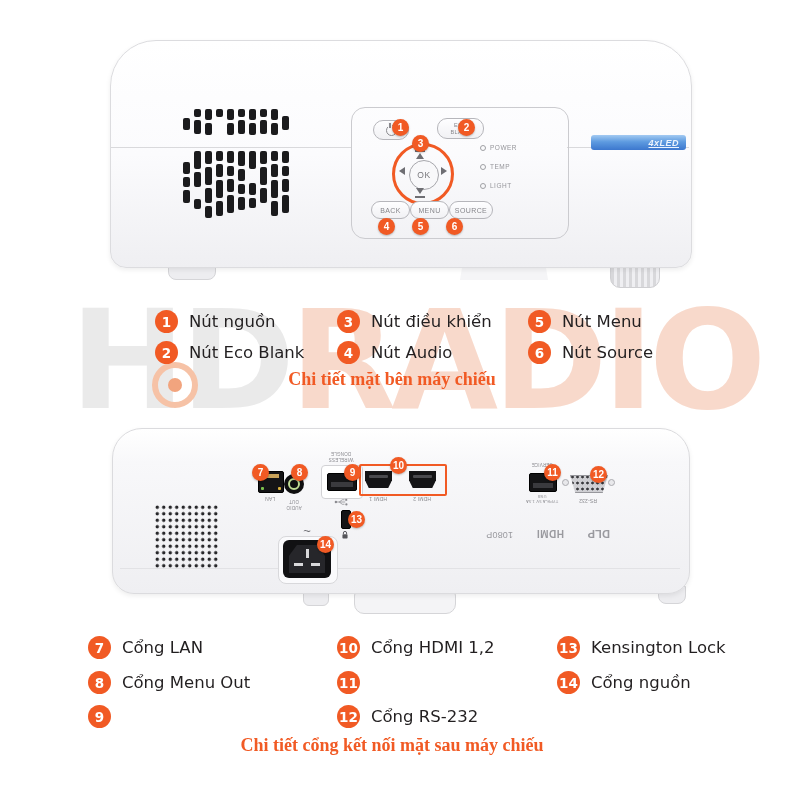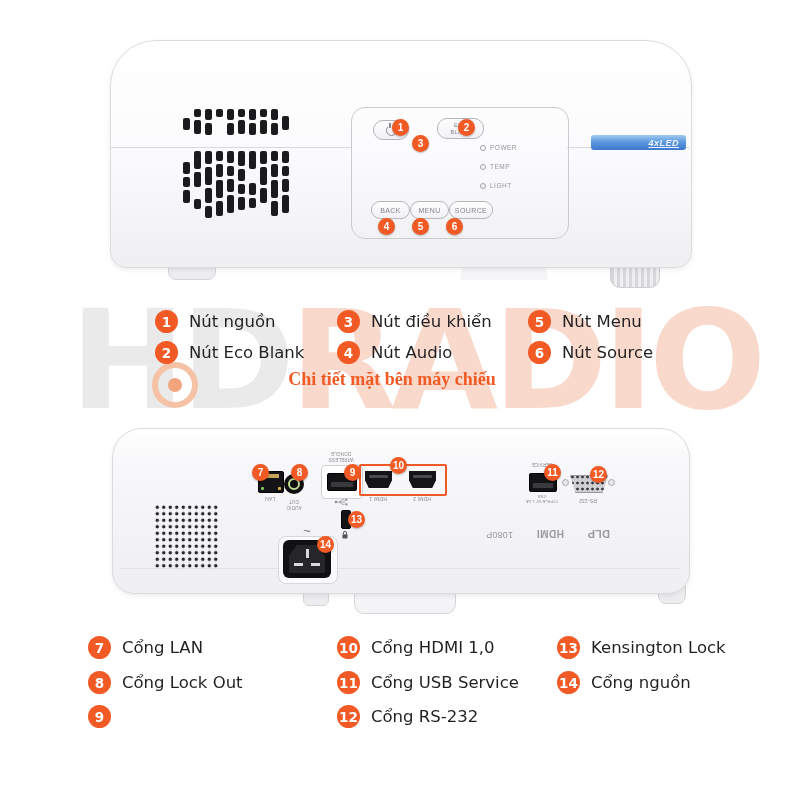--- a/index.html
+++ b/index.html
@@ -206,20 +206,29 @@
   <div class="abs cpanel"></div>
 
   <div class="pill" style="left:373px;top:120px;width:34px;height:18px;">
     <span class="picon"></span>
   </div>
   <div class="pill" style="left:437px;top:118px;width:45px;height:19px;font-size:5.5px;line-height:1.15;flex-direction:column;">
     <span>ECO</span>
     <span>BLANK</span>
   </div>
 
+  <div class="abs navring">
+    <span class="okbtn">OK</span>
+    <span class="kbar" style="left:20px;top:4px;width:10px;height:1.5px;"></span>
+    <span class="tri tri-u" style="left:21px;top:7px;"></span>
+    <span class="tri tri-d" style="left:21px;top:42px;"></span>
+    <span class="kbar" style="left:20px;top:50px;width:10px;height:1.5px;"></span>
+    <span class="tri tri-l" style="left:4px;top:21px;"></span>
+    <span class="tri tri-r" style="left:46px;top:21px;"></span>
+  </div>
 
   <div class="ind" style="left:480px;top:144px;">
       <i></i>
       <span>POWER</span>
     </div>
   <div class="ind" style="left:480px;top:163px;">
       <i></i>
       <span>TEMP</span>
     </div>
   <div class="ind" style="left:480px;top:182px;">
@@ -362,39 +371,39 @@
   <div class="dbadge" style="left:590px;top:466px;">12</div>
   <div class="dbadge" style="left:348px;top:511px;">13</div>
   <div class="dbadge" style="left:317px;top:536px;">14</div>
 
   <div class="litem" style="left:88px;top:636px;">
       <span class="lbadge">7</span>
       <span>Cổng LAN</span>
     </div>
   <div class="litem" style="left:88px;top:671px;">
       <span class="lbadge">8</span>
-      <span>Cổng Lock Out</span>
+      <span>Cổng Menu Out</span>
     </div>
   <div class="litem" style="left:88px;top:705px;">
       <span class="lbadge">9</span>
     </div>
   <div class="litem" style="left:337px;top:636px;">
       <span class="lbadge">10</span>
-      <span>Cổng HDMI 1,0</span>
+      <span>Cổng HDMI 1,2</span>
     </div>
   <div class="litem" style="left:337px;top:671px;">
       <span class="lbadge">11</span>
-      <span>Cổng USB Service</span>
     </div>
   <div class="litem" style="left:337px;top:705px;">
       <span class="lbadge">12</span>
       <span>Cổng RS-232</span>
     </div>
   <div class="litem" style="left:557px;top:636px;">
       <span class="lbadge">13</span>
       <span>Kensington Lock</span>
     </div>
   <div class="litem" style="left:557px;top:671px;">
       <span class="lbadge">14</span>
       <span>Cổng nguồn</span>
     </div>
+  <div class="caption" style="top:735px;">Chi tiết cổng kết nối mặt sau máy chiếu</div>
 
 </div>
 
 </body></html>

